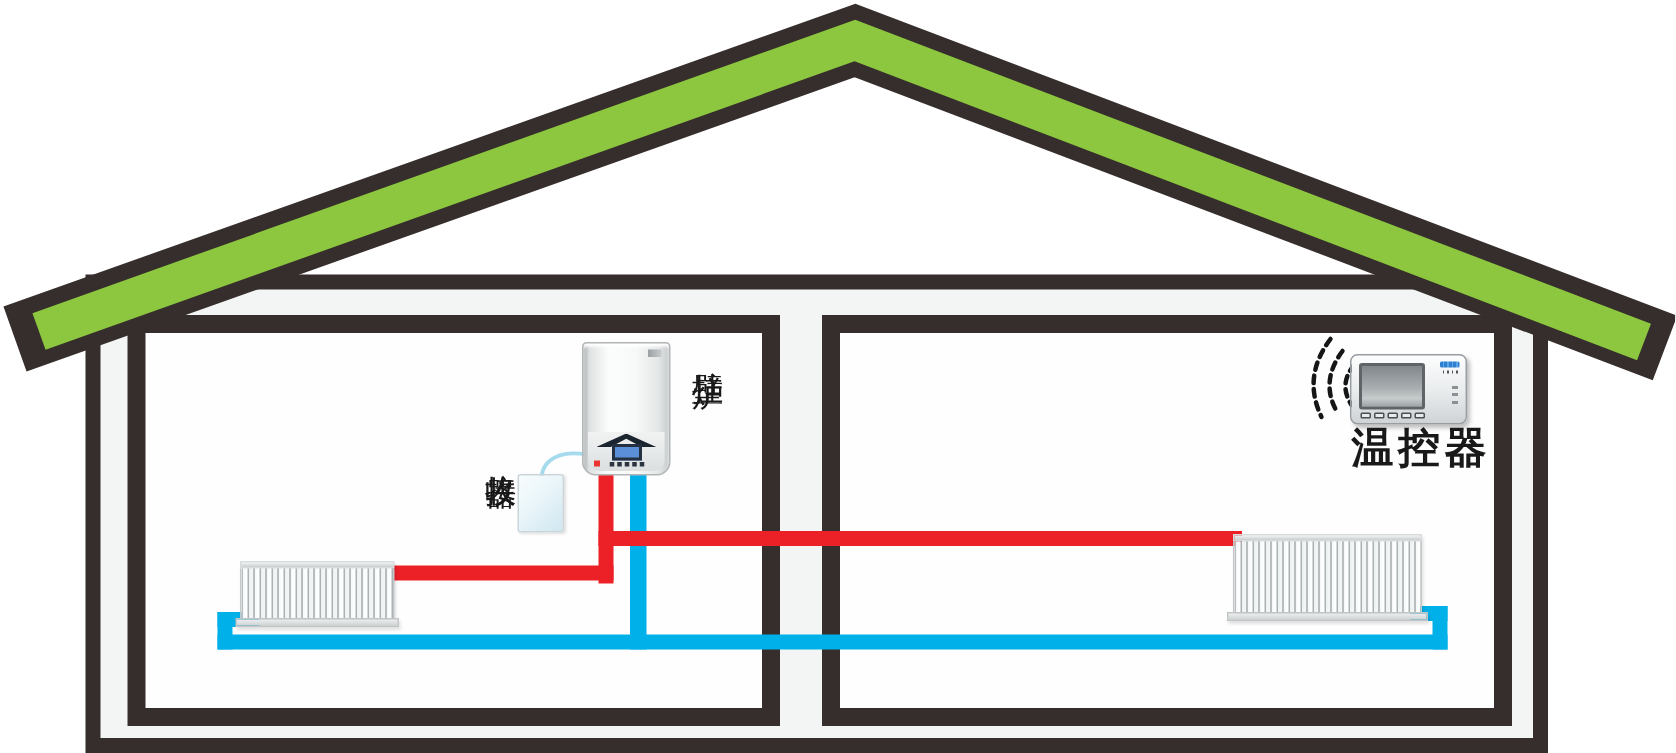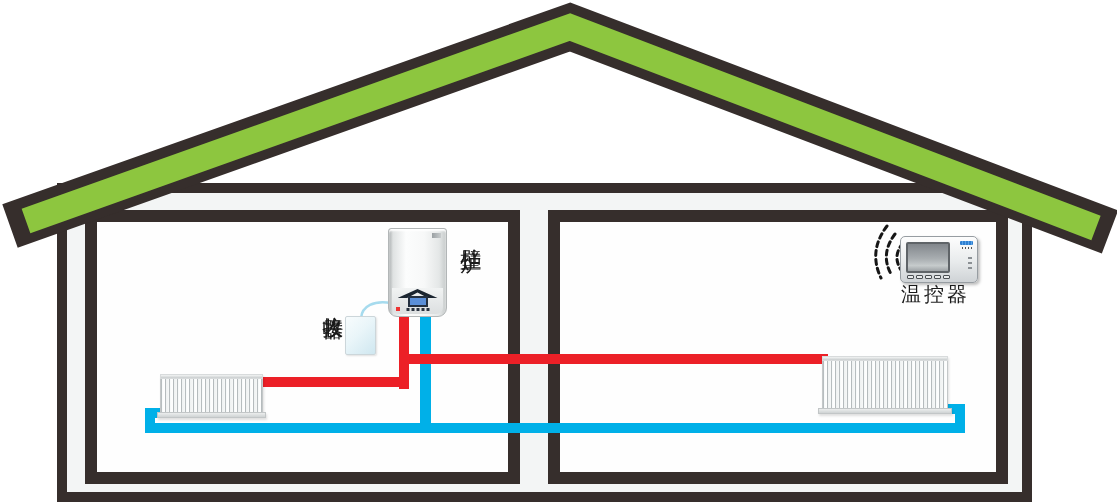--- a/index.html
+++ b/index.html
@@ -116,21 +116,21 @@
     background:repeating-linear-gradient(180deg,#8b9094 0 2px,transparent 2px 5px);}
 
   
   .label{
     z-index:10;color:#191919;
     font-weight:500;line-height:1.08;white-space:nowrap;
   }
   .label.vertical{writing-mode:vertical-rl;text-orientation:upright;letter-spacing:2px;}
   .label-boiler{left:459px;top:231px;font-size:21px;}
   .label-receiver{left:321px;top:299px;font-size:21px;}
-  .label-thermostat{left:901px;top:284px;font-size:20px;letter-spacing:3px;font-weight:400;}
+  .label-thermostat{left:901px;top:284px;font-size:28px;letter-spacing:3px;font-weight:700;}
 </style>
 </head>
 <body>
 
 <div class="scene">
 
   <div class="house-wall"></div>
   <div class="room room-left"></div>
   <div class="room room-right"></div>
 

